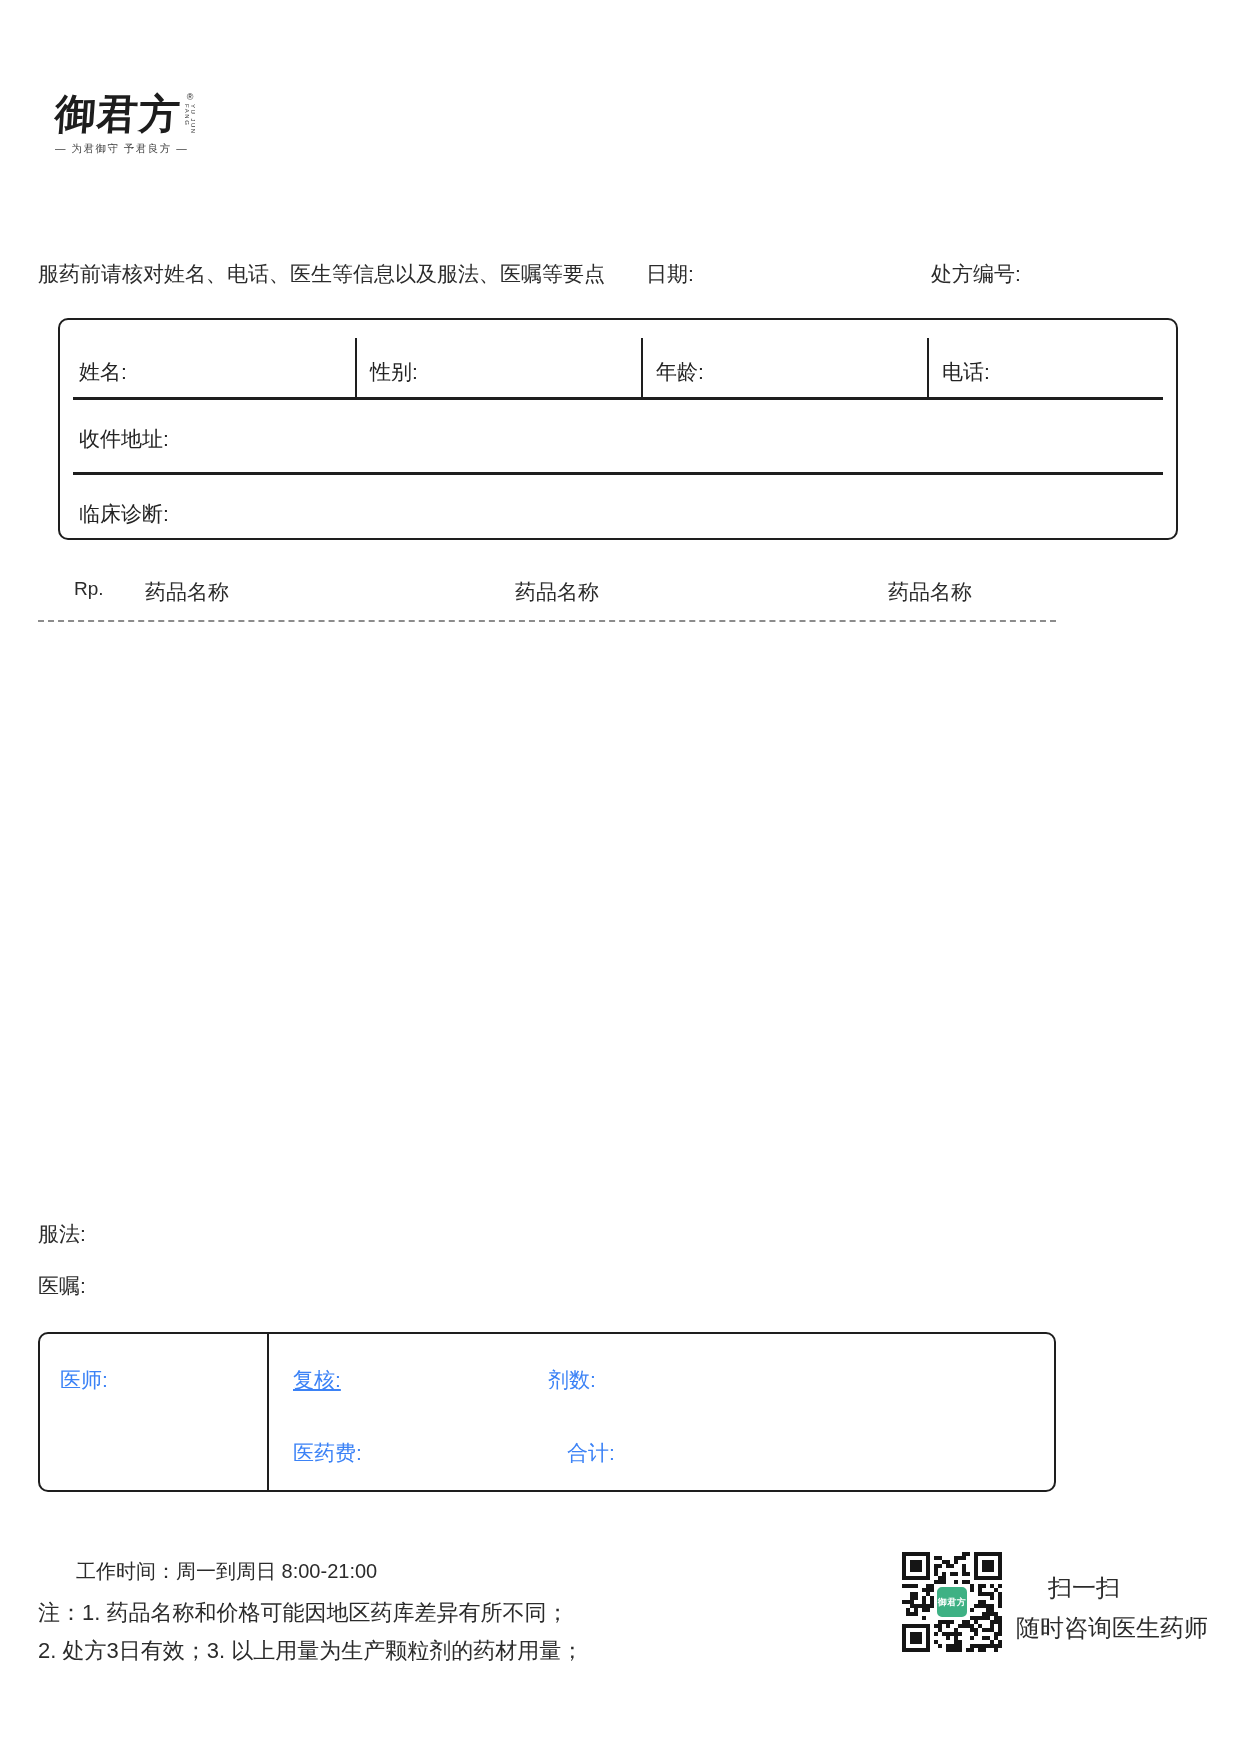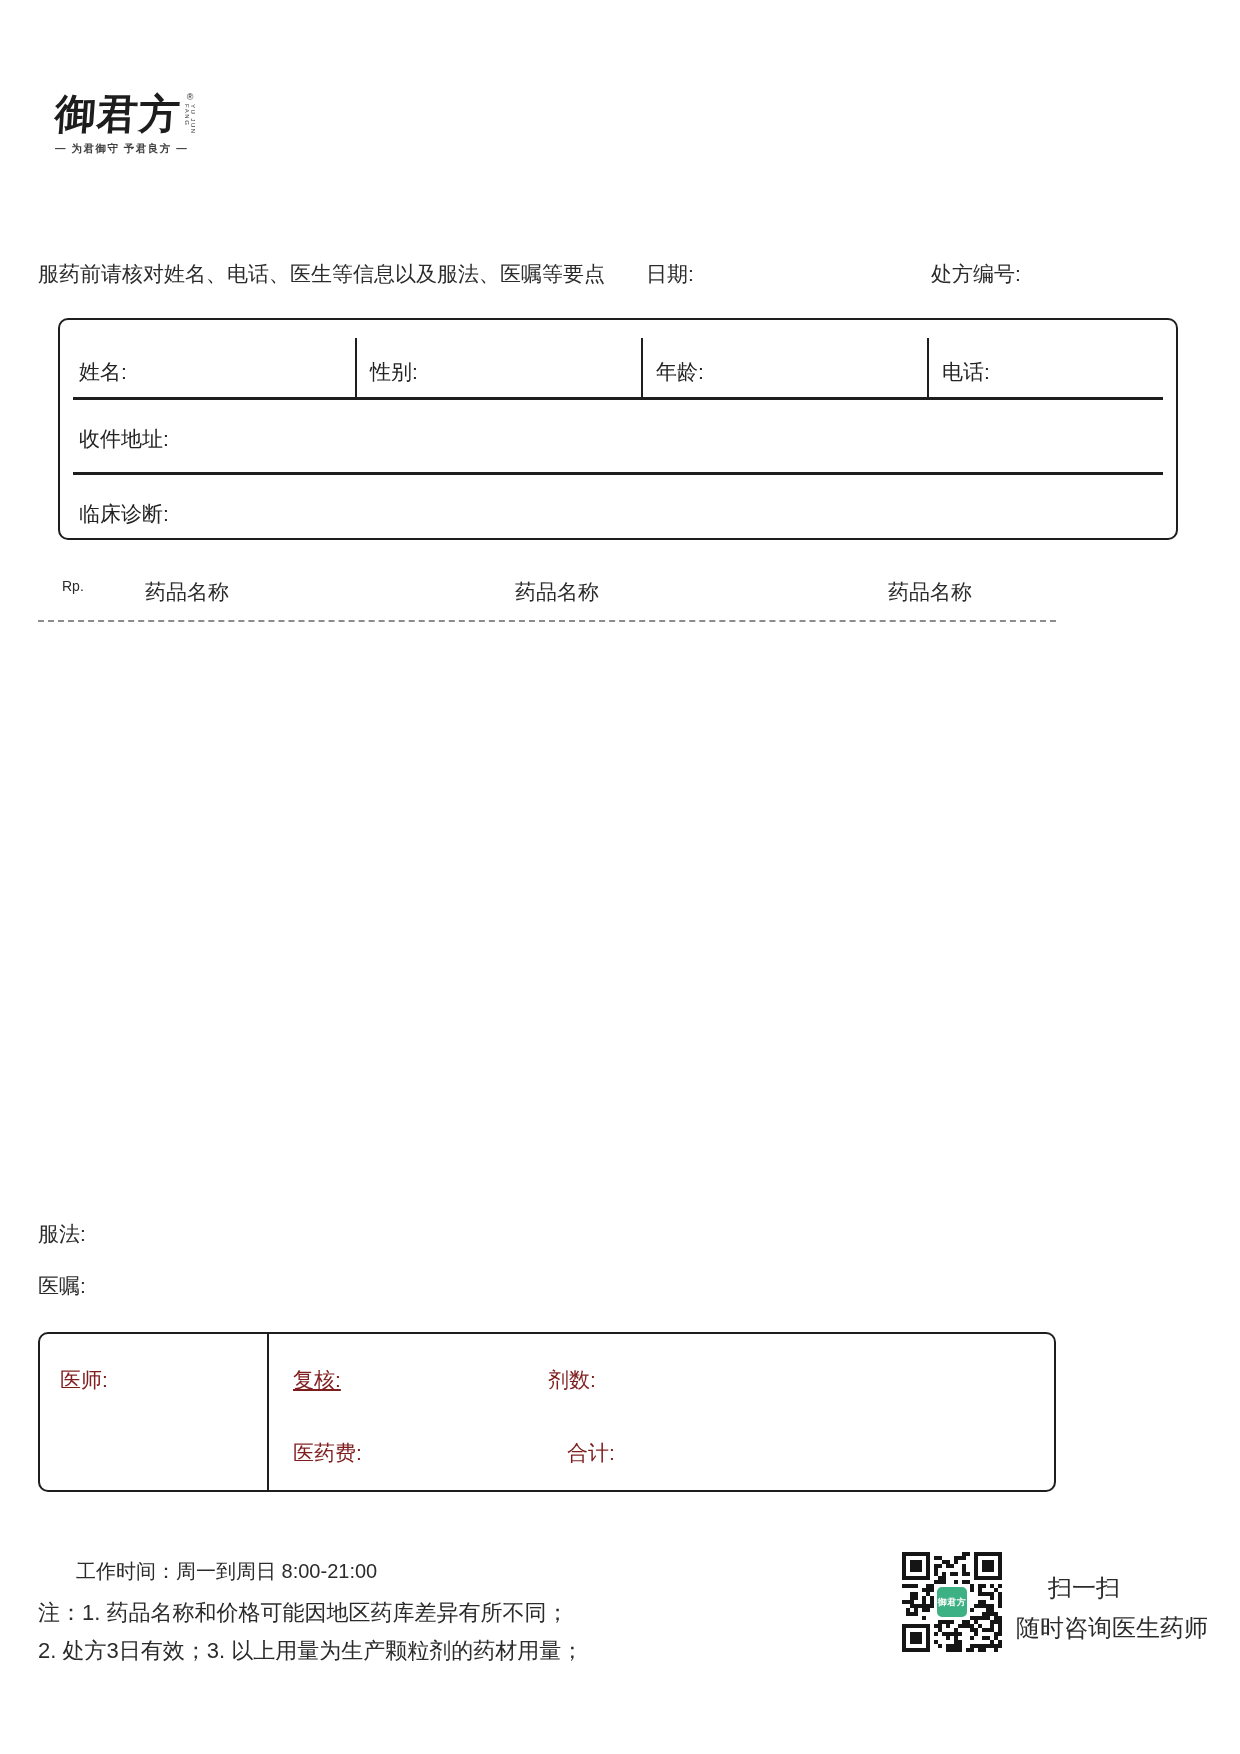--- a/index.html
+++ b/index.html
@@ -13,21 +13,21 @@
   .logo-block { width:150px; }
   .logo-row { display:flex; align-items:flex-start; }
   .logo-zh { font-family:"DejaVu Serif","Liberation Serif",serif; font-weight:bold;
              font-size:41px; line-height:44px; color:#1d1d1d; letter-spacing:1px;
              transform:skewX(-4deg); }
   .logo-side { display:flex; flex-direction:column; align-items:center; margin-left:3px; }
   .logo-reg { font-size:9px; color:#1d1d1d; line-height:10px; }
   .logo-vert { writing-mode:vertical-rl; font-size:6px; letter-spacing:1.5px; color:#3a3a3a;
                margin-top:2px; height:34px; overflow:hidden; }
   .logo-tagline { margin-top:4px; font-size:10.5px; letter-spacing:1.5px; color:#3f3f3f;
-                  white-space:nowrap;font-weight:bold; }
+                  white-space:nowrap; }
   .hospital-title { margin-left:26px; padding-top:8px; font-size:31px; font-weight:900;
                     letter-spacing:3px; color:#2d2d2d; white-space:nowrap; }
 
   
   .meta-notice { position:absolute; left:38px; top:260px; font-size:21px; font-weight:500; }
   .meta-date { position:absolute; left:646px; top:260px; font-size:21px; font-weight:500; }
   .meta-rxno { position:absolute; left:931px; top:260px; font-size:21px; font-weight:500; }
 
   
   .patient-box { position:absolute; left:38px; top:318px; width:1120px; height:222px;
@@ -38,36 +38,36 @@
   .hline1 { top:77px; } .hline2 { top:152px; }
   .p-label { position:absolute; font-size:21px; font-weight:500; color:#232323; }
   .lbl-name   { left:19px;  top:38px; }
   .lbl-gender { left:310px; top:38px; }
   .lbl-age    { left:596px; top:38px; }
   .lbl-phone  { left:882px; top:38px; }
   .lbl-addr   { left:19px;  top:105px; }
   .lbl-diag   { left:19px;  top:180px; }
 
   
-  .rp-label { position:absolute; left:62px;  top:578px; font-size:14px; font-weight:500; }
+  .rp-label { position:absolute; left:74px;  top:578px; font-size:19px; font-weight:500; }
   .rp-col1  { position:absolute; left:145px; top:578px; font-size:21px; font-weight:500; }
   .rp-col2  { position:absolute; left:515px; top:578px; font-size:21px; font-weight:500; }
   .rp-col3  { position:absolute; left:888px; top:578px; font-size:21px; font-weight:500; }
   .rp-divider { position:absolute; left:38px; top:620px; width:1018px; height:0;
                 border-top:2.5px dashed #8c8c8c; }
 
   
   .usage-method { position:absolute; left:38px; top:1220px; font-size:21px; font-weight:500; }
   .usage-advice { position:absolute; left:38px; top:1272px; font-size:21px; font-weight:500; }
 
   
   .signoff-box { position:absolute; left:38px; top:1332px; width:1018px; height:160px;
                  border:2.5px solid #1e1e1e; border-radius:10px; }
   .signoff-box .vsep-full { position:absolute; left:227px; top:0; bottom:0; width:2px; background:#1e1e1e; }
-  .s-label { position:absolute; font-size:21px; font-weight:500; color:#7f1d1d; }
+  .s-label { position:absolute; font-size:21px; font-weight:500; color:#3b82f6; }
   .lbl-doctor { left:20px;  top:32px; }
   .lbl-review { left:253px; top:32px;text-decoration:underline; }
   .lbl-doses  { left:508px; top:32px; }
   .lbl-fee    { left:253px; top:105px; }
   .lbl-total  { left:527px; top:105px; }
 
   
   .work-hours { position:absolute; left:38px; top:1558px; font-size:20px; font-weight:500;margin-left:38px; }
   .note-1 { position:absolute; left:38px; top:1598px; font-size:22px; font-weight:500; }
   .note-2 { position:absolute; left:38px; top:1636px; font-size:22px; font-weight:500; }

